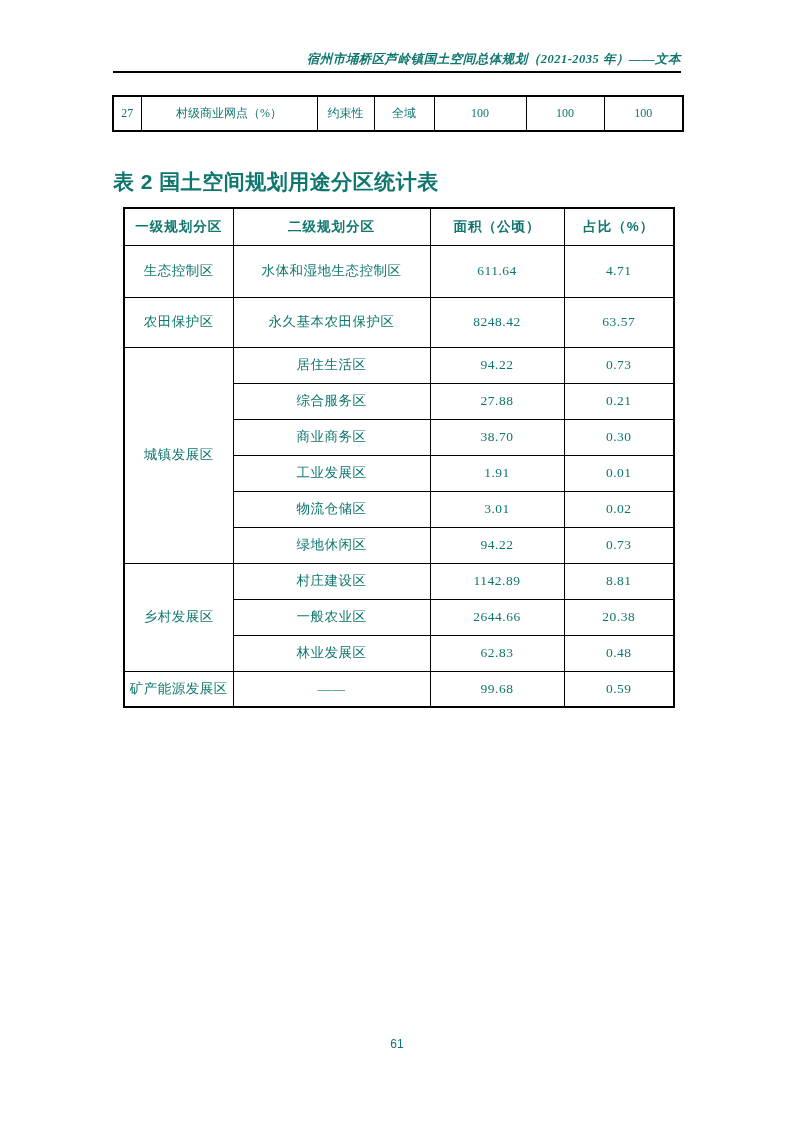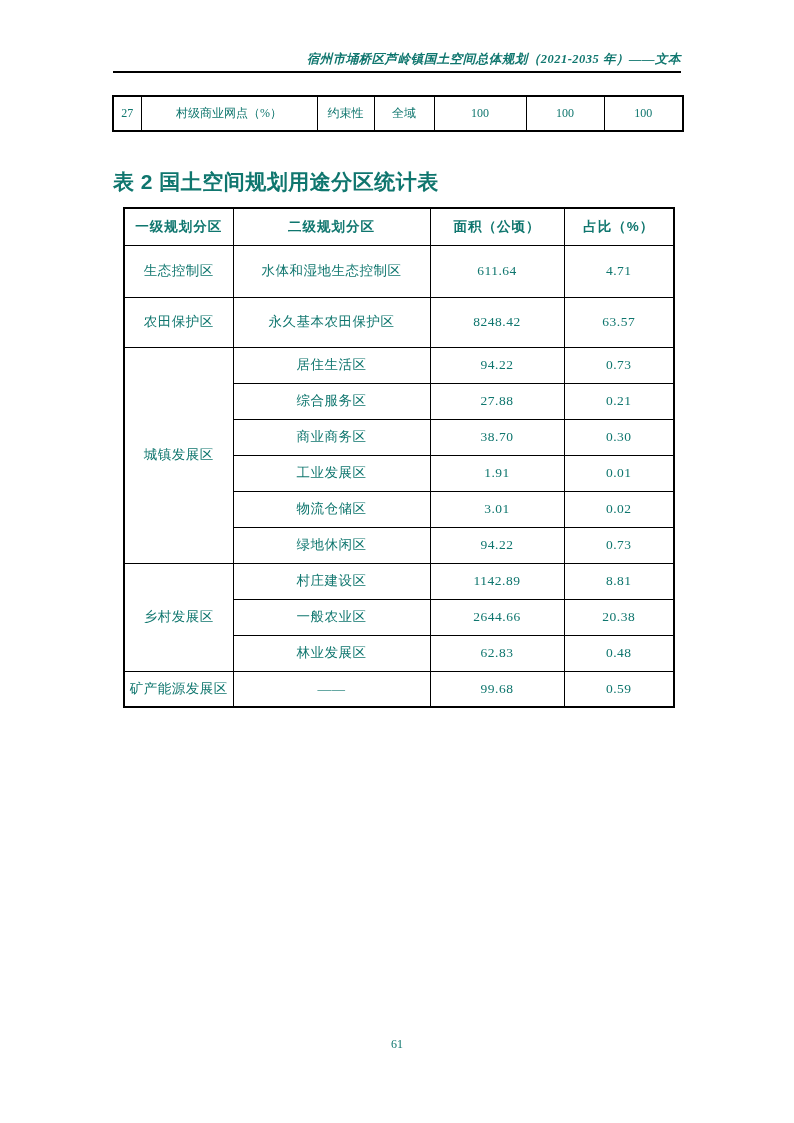--- a/index.html
+++ b/index.html
@@ -89,21 +89,21 @@
   tr.h-header { height: 37px; margin-left: 28px; }
   tr.h-tall   { height: 52px; padding-left: 8px; }
   tr.h-tall2  { height: 50px; margin-top: 43px; }
   tr.h-std    { height: 36px; }
   
   .page-number {
     position: absolute;
     left: 0; top: 1037px; width: 794px;
     text-align: center;
     font-size: 12px;
-    font-family: Liberation Serif, serif;
+    font-family: Liberation Sans, sans-serif;
   }
 </style>
 </head>
 <body>
 
 <div class="page">
 
   <div class="header-title">宿州市埇桥区芦岭镇国土空间总体规划（2021-2035 年）——文本</div>
   <div class="header-rule"></div>
 

